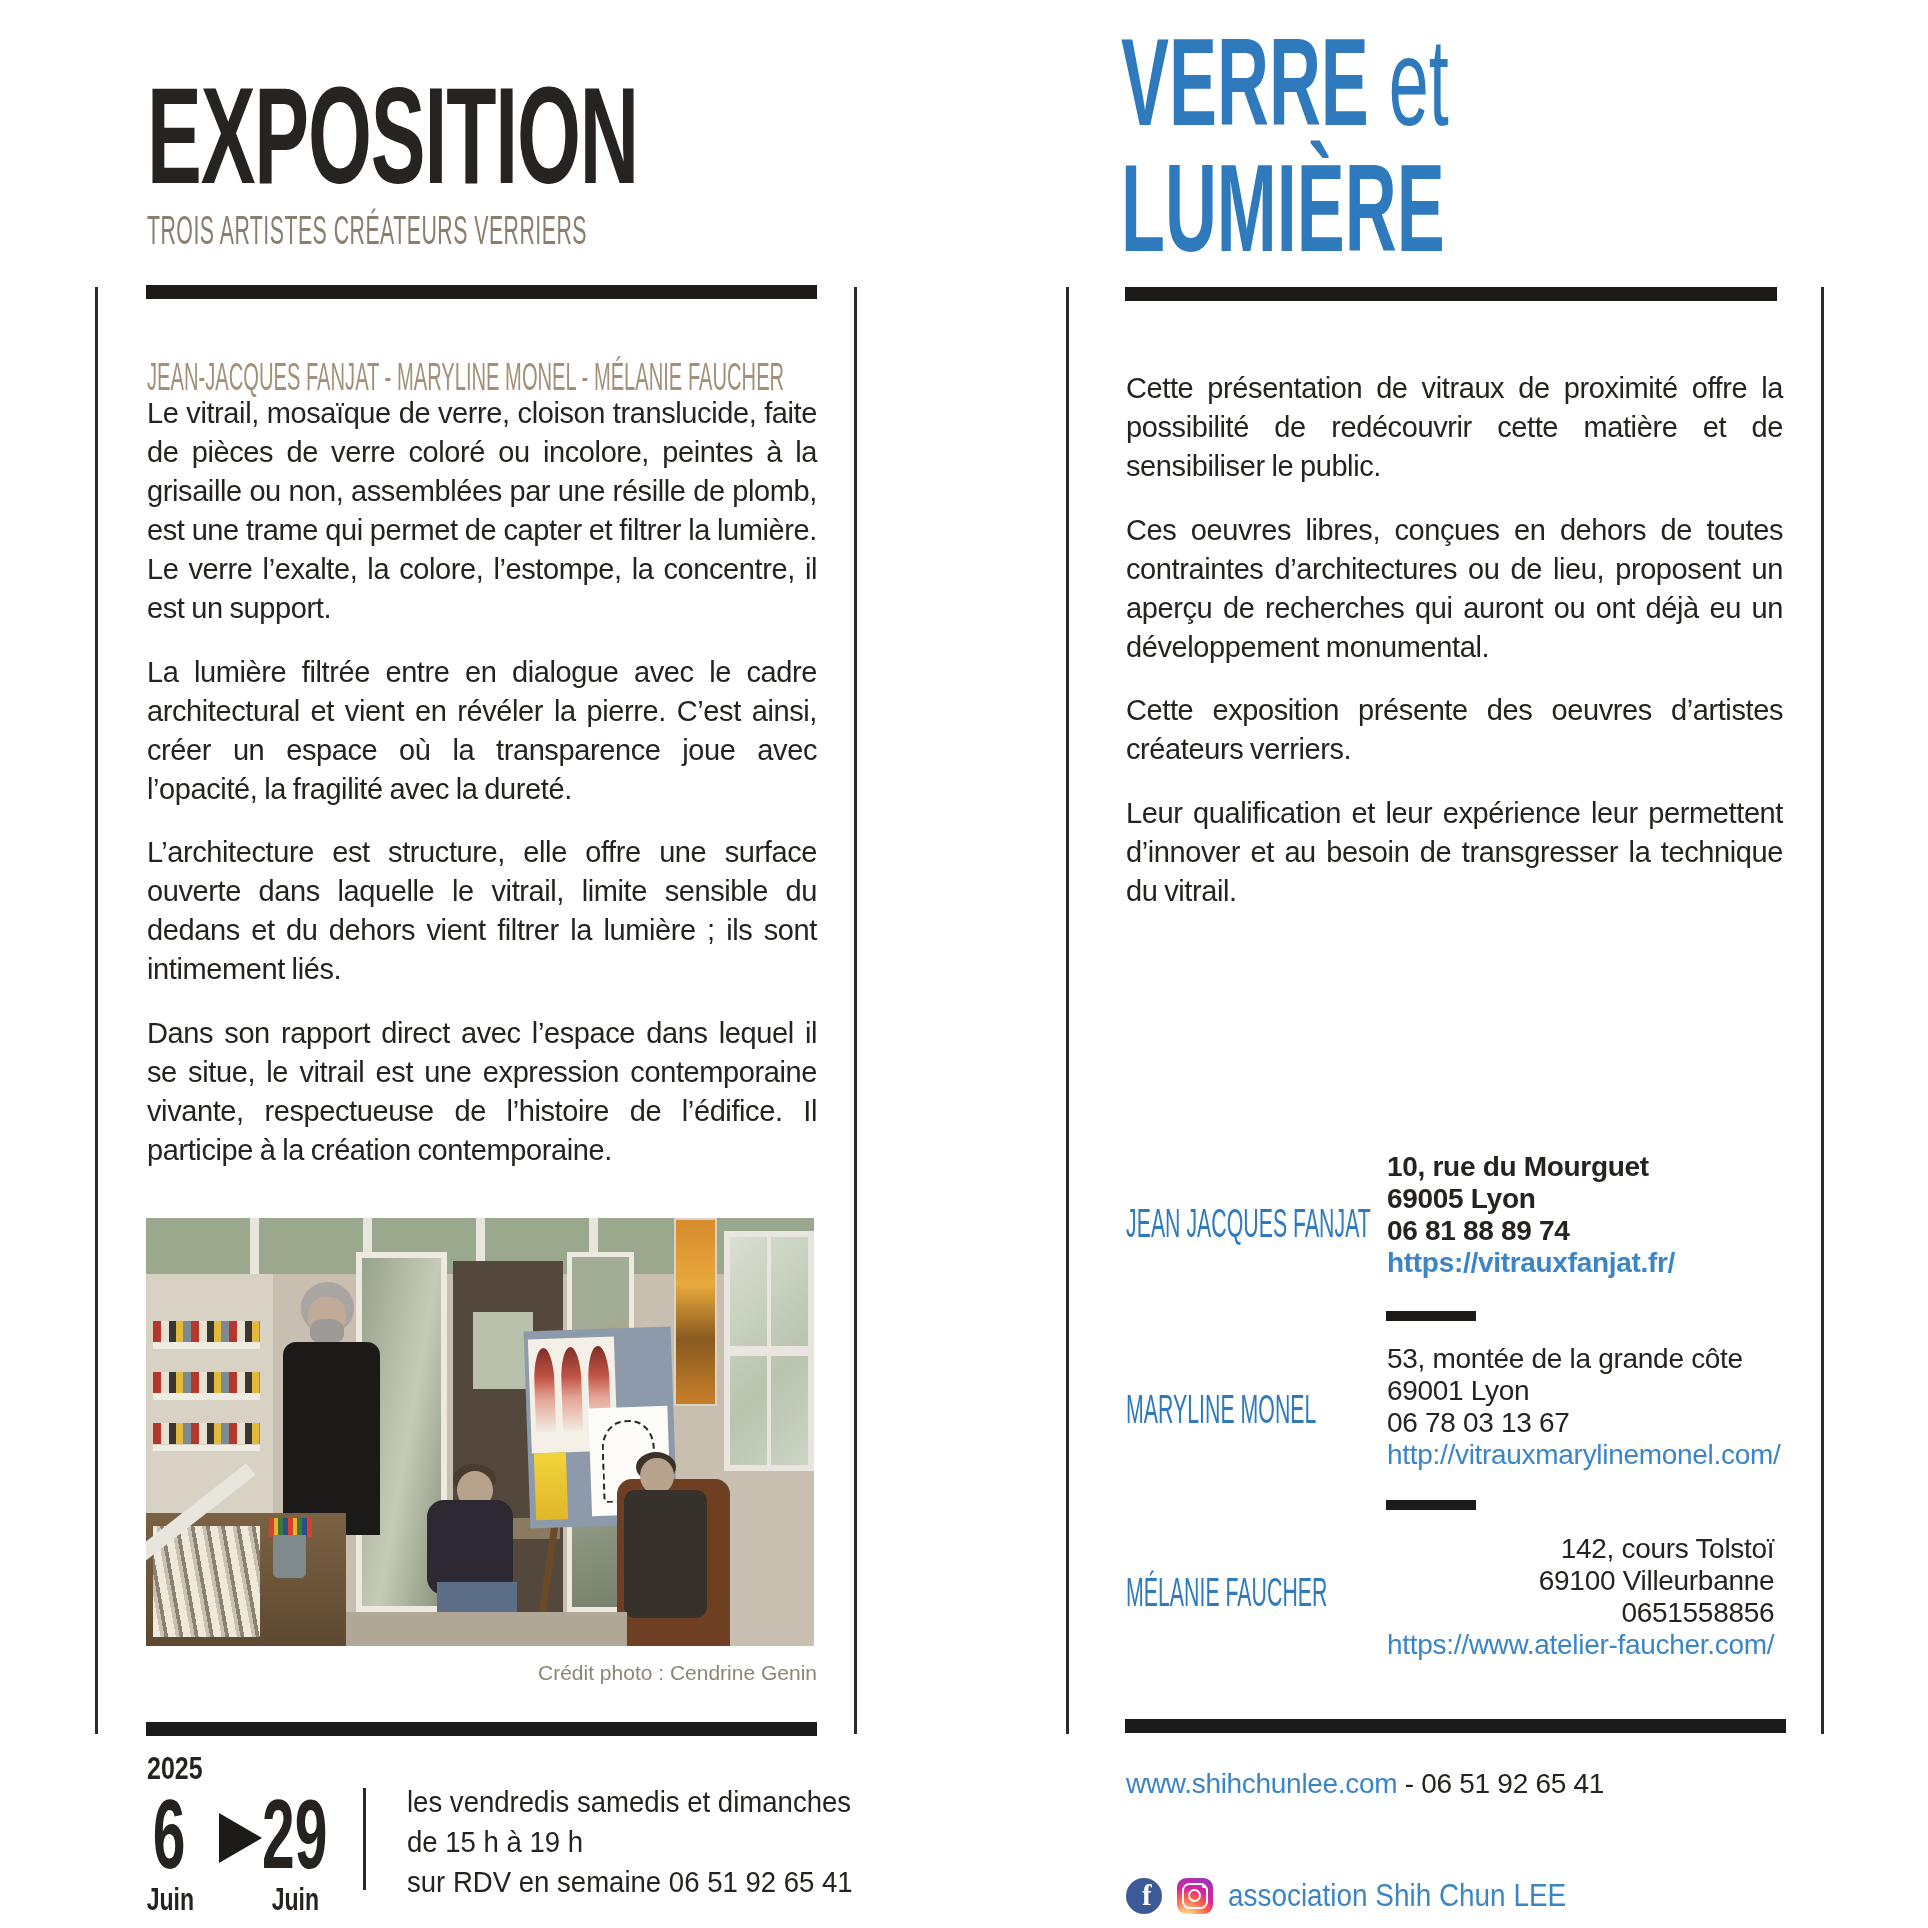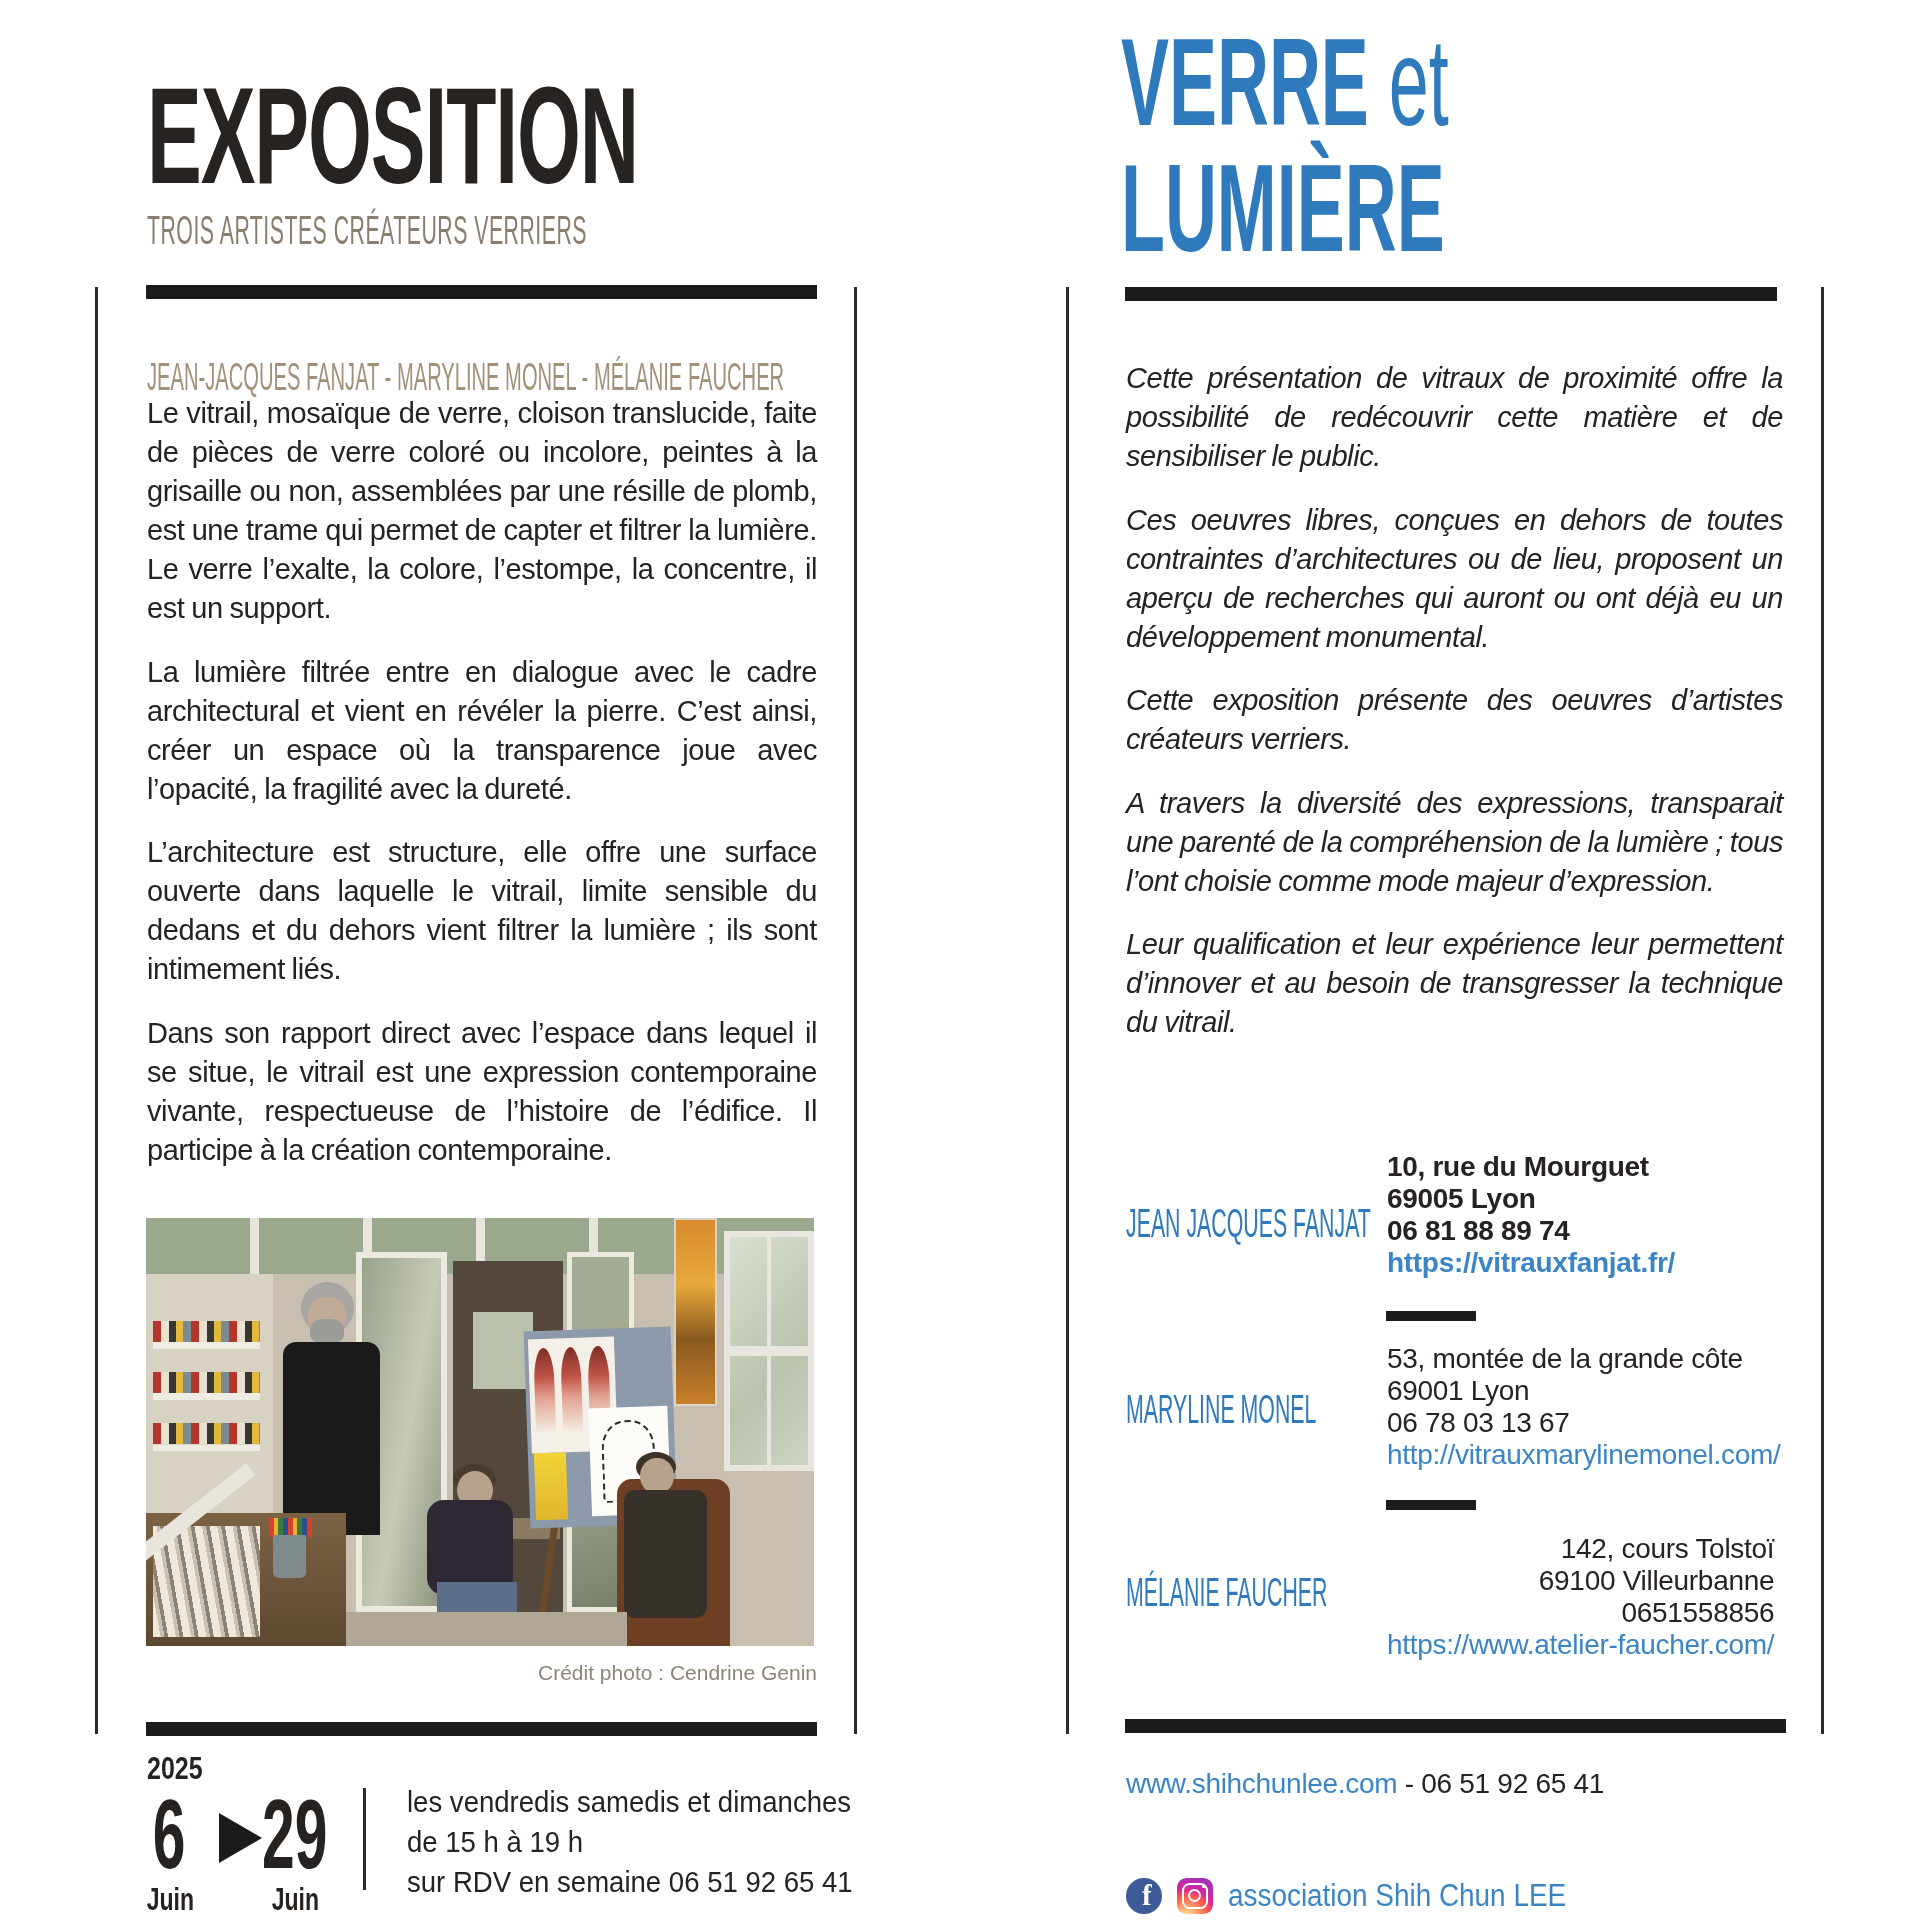--- a/index.html
+++ b/index.html
@@ -24,21 +24,21 @@
              transform:scaleX(.58); transform-origin:left top; }
   .t-right .lite { font-weight:400; }
 
   
   .artists { position:absolute; left:147px; top:356px; font-size:38px; color:#a29178;
              white-space:nowrap; transform:scaleX(.53); transform-origin:left top; font-weight:400; }
   .body { position:absolute; font-size:29px; line-height:39px; text-align:justify;
           letter-spacing:-0.4px; word-spacing:-0.9px; color:#262220; }
   .body p { margin:0 0 24.5px 0; }
   .left-body  { left:147px;  top:394px; width:670px; }
-  .right-body { left:1126px; top:359px; width:657px;font-style:italic; }
+  .right-body { left:1126px; top:369px; width:657px; }
 
   
   .credit { position:absolute; left:147px; top:1661px; width:670px; text-align:right;
             font-size:21px; color:#8d8577; }
 
   
   .year { position:absolute; left:147px; top:1750px; font-size:32px; font-weight:700;
           transform:scaleX(.78); transform-origin:left top; }
   .bignum { position:absolute; top:1785px; font-size:98px; line-height:1; font-weight:700;
             text-align:center; transform:scaleX(.60); transform-origin:center top; }
@@ -219,21 +219,20 @@
   <div class="t-right"><span>VERRE</span><span class="lite"> et</span><br><span>LUMIÈRE</span></div>
 
   <div class="bar" style="left:1125px; top:287px; width:652px;"></div>
   <div class="vrule" style="left:1066px;"></div>
   <div class="vrule" style="left:1821px;"></div>
 
   <div class="body right-body">
     <p>Cette présentation de vitraux de proximité offre la possibilité de redécouvrir cette matière et de sensibiliser le public.</p>
     <p>Ces oeuvres libres, conçues en dehors de toutes contraintes d’architectures ou de lieu, proposent un aperçu de recherches qui auront ou ont déjà eu un développement monumental.</p>
     <p>Cette exposition présente des oeuvres d’artistes créateurs verriers.</p>
-    <p>A travers la diversité des expressions, transparait une parenté de la compréhension de la lumière ; tous l’ont choisie comme mode majeur d’expression.</p>
     <p>Leur qualification et leur expérience leur permettent d’innover et au besoin de transgresser la technique du vitrail.</p>
   </div>
 
   <div class="cname" style="top:1200px;">JEAN JACQUES FANJAT</div>
   <div class="cdet" style="top:1151px;font-weight:bold;">
     <div>10, rue du Mourguet</div>
     <div>69005 Lyon</div>
     <div>06 81 88 89 74</div>
     <div class="clink">https://vitrauxfanjat.fr/</div>
   </div>

